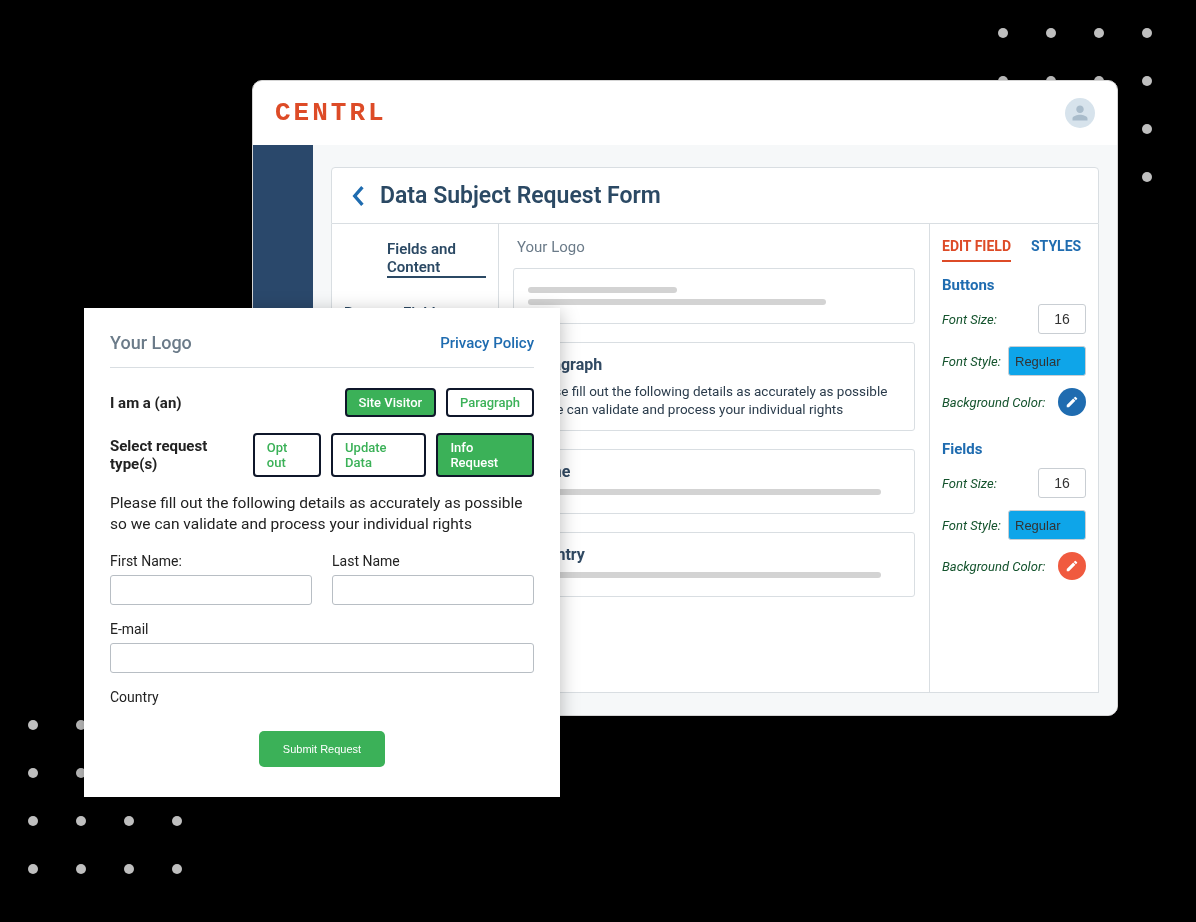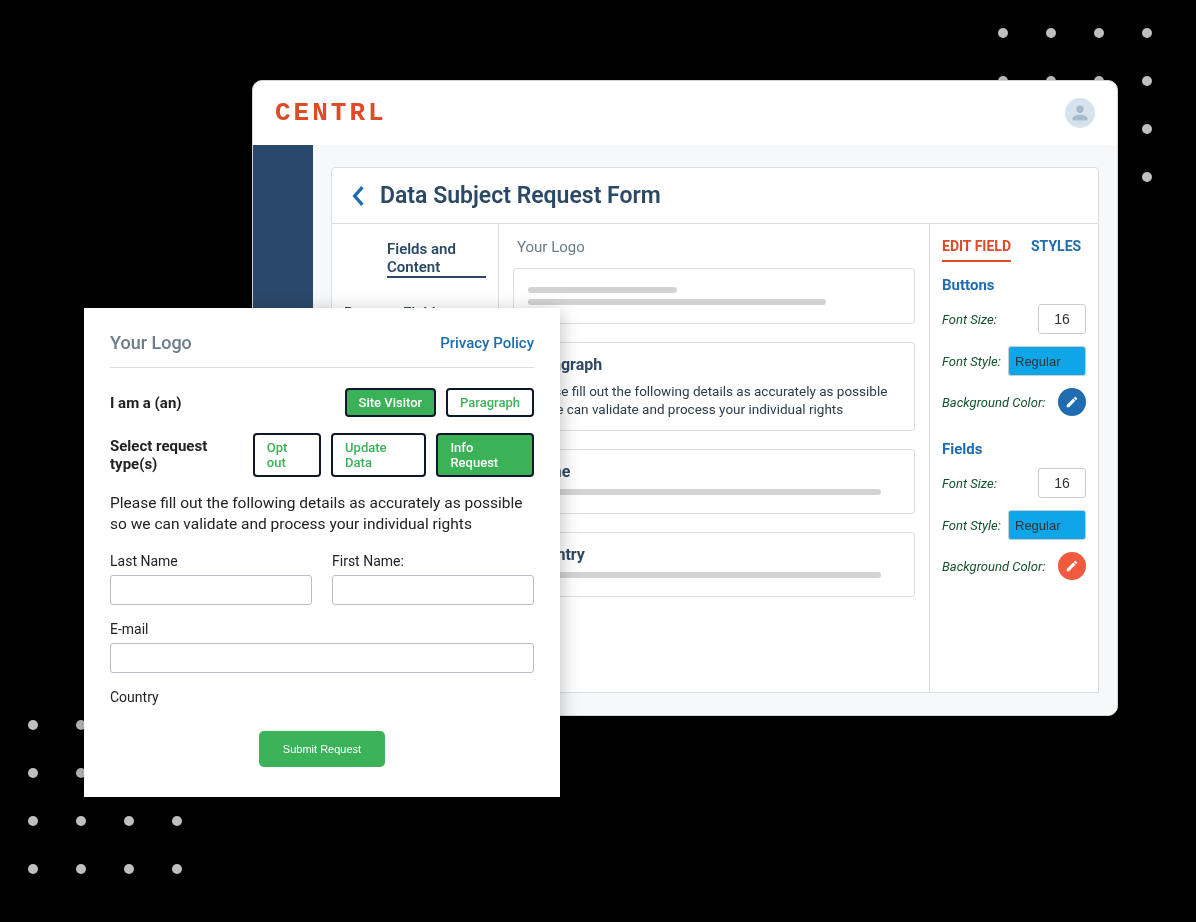--- a/index.html
+++ b/index.html
@@ -423,27 +423,27 @@
       <span class="chip">Opt out</span>
       <span class="chip">Update Data</span>
       <span class="chip filled">Info Request</span>
     </span>
   </div>
 
   <div class="intro-text">Please fill out the following details as accurately as possible so we can validate and process your individual rights</div>
 
   <div class="field-pair">
     <div class="field">
+      <label>First Name:</label>
+      <input class="text-input" type="text" style="">
+    </div>
+    <div class="field">
       <label>Last Name</label>
       <input class="text-input" type="text" style="">
     </div>
-    <div class="field">
-      <label>First Name:</label>
-      <input class="text-input" type="text" style="">
-    </div>
   </div>
 
   <div class="field" style="margin-bottom:16px;">
     <label>E-mail</label>
     <input class="text-input" type="text" style="">
   </div>
 
   <div class="field">
     <label>Country</label>
   </div>

